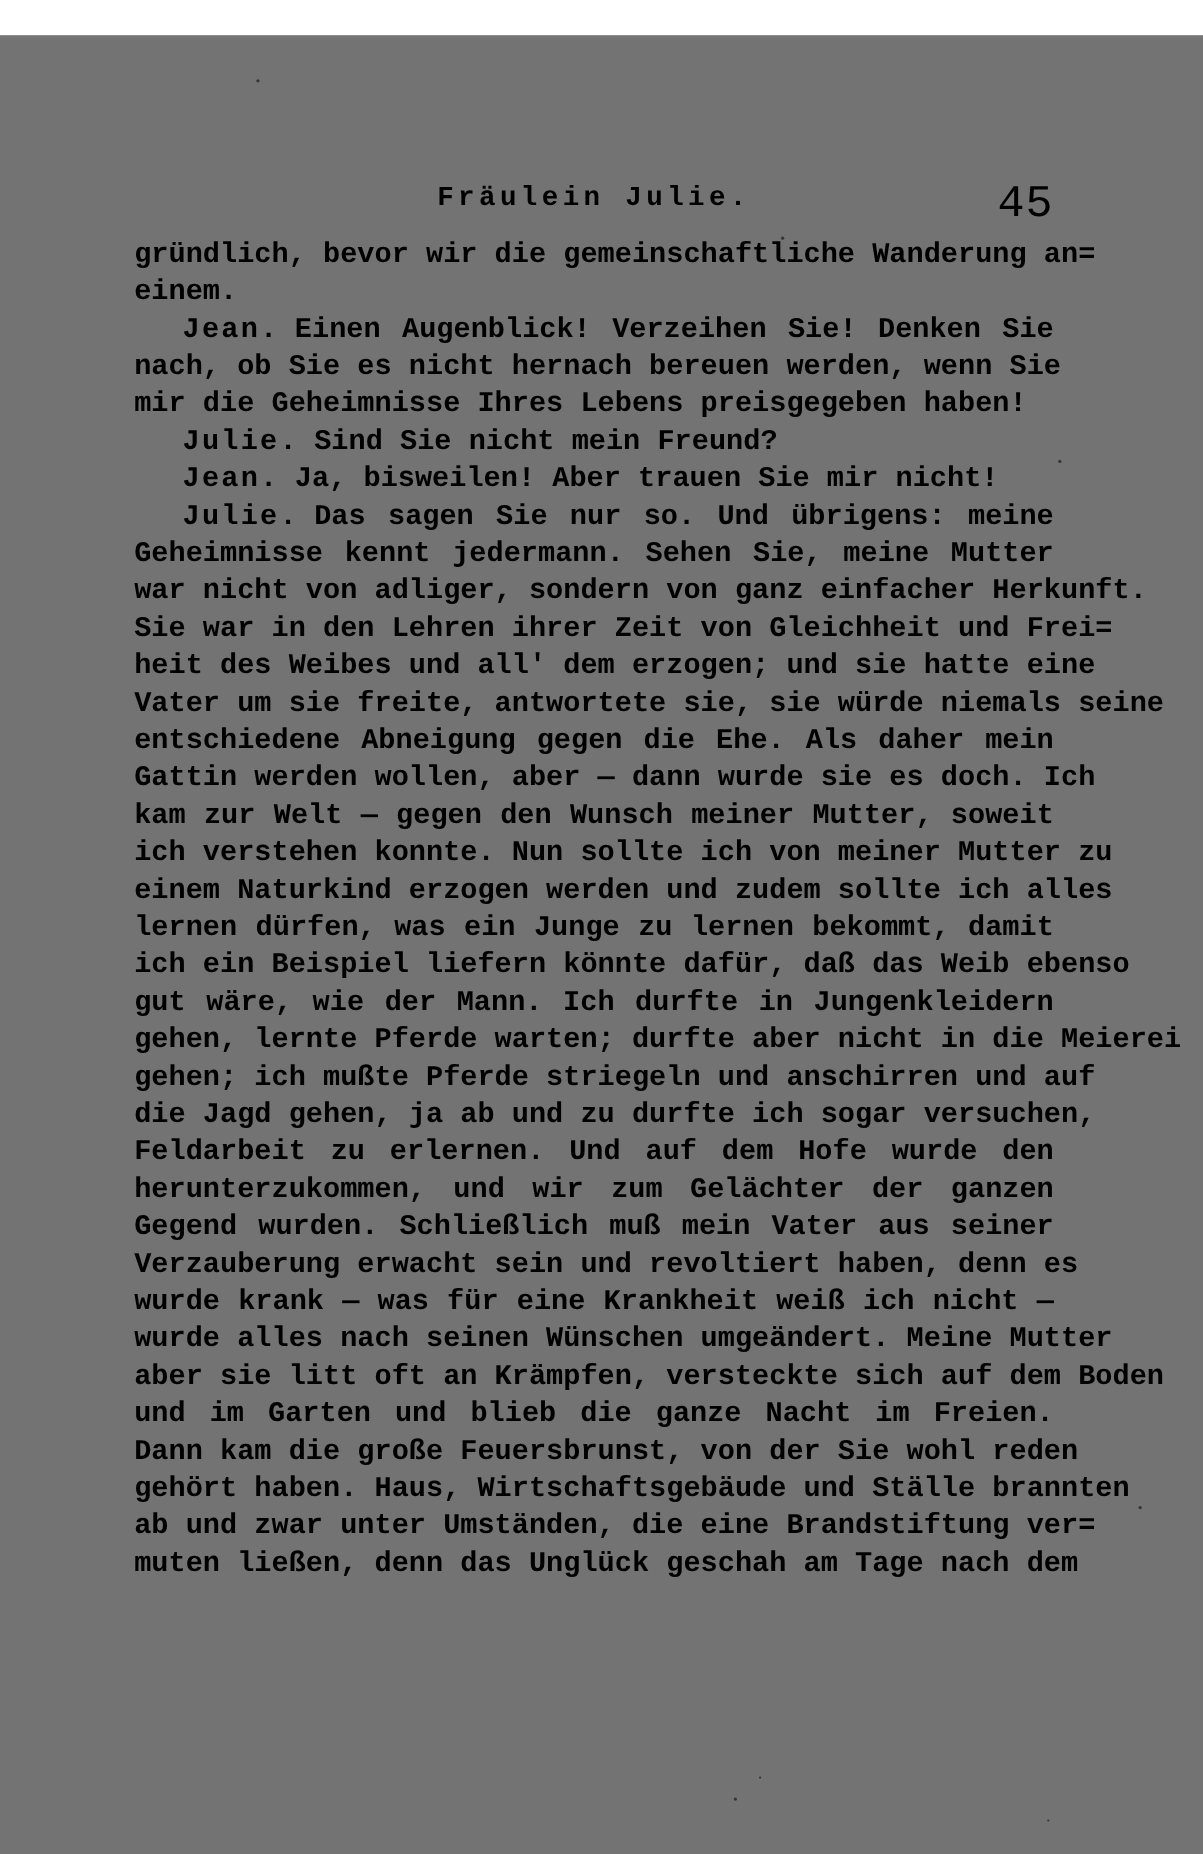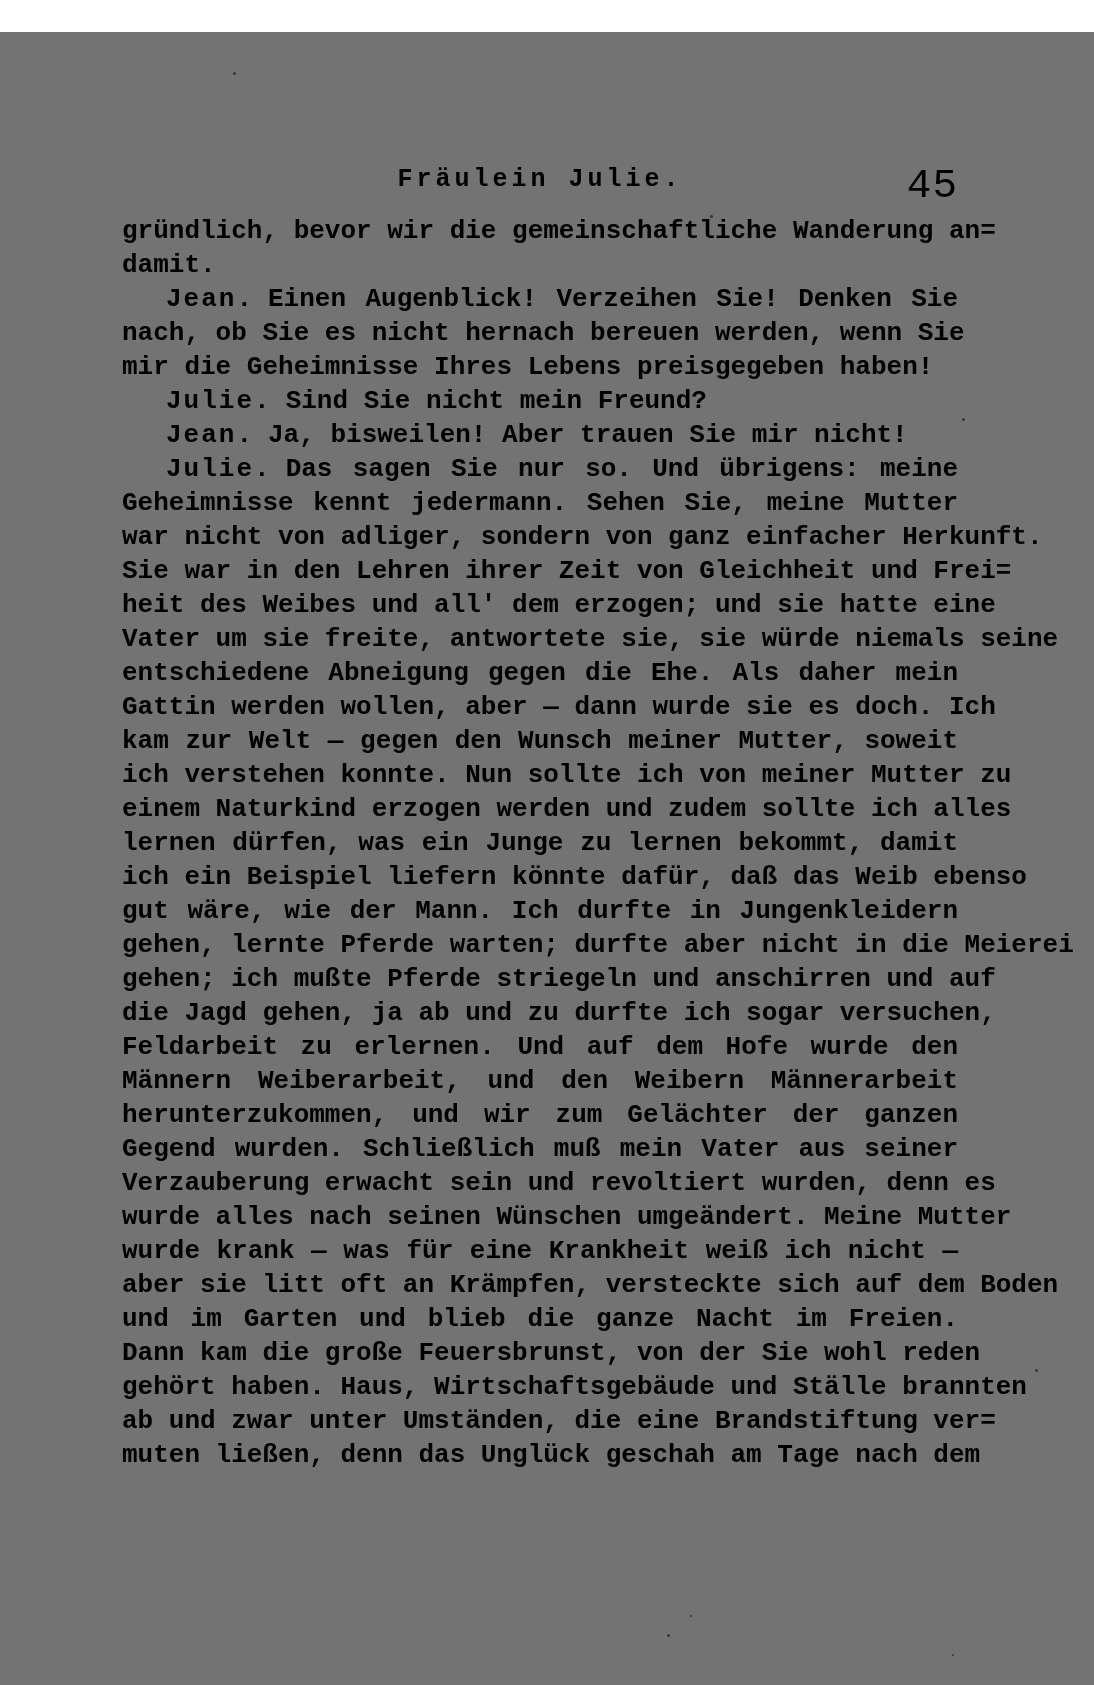--- a/index.html
+++ b/index.html
@@ -83,21 +83,21 @@
 
 <div class="page">
 
   <div class="running-head">
     <div class="head-title">Fräulein Julie.</div>
     <div class="head-pageno">45</div>
   </div>
 
   <div class="body-text">
       <div class="line">gründlich, bevor wir die gemeinschaftliche Wanderung an=</div>
-      <div class="line flush">damit.</div>
+      <div class="line flush">einem.</div>
       <div class="line indent"><span class="speaker">Jean.</span>Einen Augenblick! Verzeihen Sie! Denken Sie</div>
       <div class="line">nach, ob Sie es nicht hernach bereuen werden, wenn Sie</div>
       <div class="line flush">mir die Geheimnisse Ihres Lebens preisgegeben haben!</div>
       <div class="line flush indent"><span class="speaker">Julie.</span>Sind Sie nicht mein Freund?</div>
       <div class="line flush indent"><span class="speaker">Jean.</span>Ja, bisweilen! Aber trauen Sie mir nicht!</div>
       <div class="line indent"><span class="speaker">Julie.</span>Das sagen Sie nur so. Und übrigens: meine</div>
       <div class="line">Geheimnisse kennt jedermann. Sehen Sie, meine Mutter</div>
       <div class="line">war nicht von adliger, sondern von ganz einfacher Herkunft.</div>
       <div class="line">Sie war in den Lehren ihrer Zeit von Gleichheit und Frei=</div>
       <div class="line">heit des Weibes und all' dem erzogen; und sie hatte eine</div>
@@ -107,26 +107,25 @@
       <div class="line">kam zur Welt — gegen den Wunsch meiner Mutter, soweit</div>
       <div class="line">ich verstehen konnte. Nun sollte ich von meiner Mutter zu</div>
       <div class="line">einem Naturkind erzogen werden und zudem sollte ich alles</div>
       <div class="line">lernen dürfen, was ein Junge zu lernen bekommt, damit</div>
       <div class="line">ich ein Beispiel liefern könnte dafür, daß das Weib ebenso</div>
       <div class="line">gut wäre, wie der Mann. Ich durfte in Jungenkleidern</div>
       <div class="line">gehen, lernte Pferde warten; durfte aber nicht in die Meierei</div>
       <div class="line">gehen; ich mußte Pferde striegeln und anschirren und auf</div>
       <div class="line">die Jagd gehen, ja ab und zu durfte ich sogar versuchen,</div>
       <div class="line">Feldarbeit zu erlernen. Und auf dem Hofe wurde den</div>
-      <div class="line">Männern Weiberarbeit, und den Weibern Männerarbeit</div>
       <div class="line">herunterzukommen, und wir zum Gelächter der ganzen</div>
       <div class="line">Gegend wurden. Schließlich muß mein Vater aus seiner</div>
-      <div class="line">Verzauberung erwacht sein und revoltiert wurden, denn es</div>
+      <div class="line">Verzauberung erwacht sein und revoltiert haben, denn es</div>
+      <div class="line">wurde krank — was für eine Krankheit weiß ich nicht —</div>
       <div class="line">wurde alles nach seinen Wünschen umgeändert. Meine Mutter</div>
-      <div class="line">wurde krank — was für eine Krankheit weiß ich nicht —</div>
       <div class="line">aber sie litt oft an Krämpfen, versteckte sich auf dem Boden</div>
       <div class="line">und im Garten und blieb die ganze Nacht im Freien.</div>
       <div class="line">Dann kam die große Feuersbrunst, von der Sie wohl reden</div>
       <div class="line">gehört haben. Haus, Wirtschaftsgebäude und Ställe brannten</div>
       <div class="line">ab und zwar unter Umständen, die eine Brandstiftung ver=</div>
       <div class="line">muten ließen, denn das Unglück geschah am Tage nach dem</div>
     </div>
 
   <div id="artifacts">
       <div class="speck" style="left: 233px; top: 40px; width: 3px; height: 3px;"></div>

